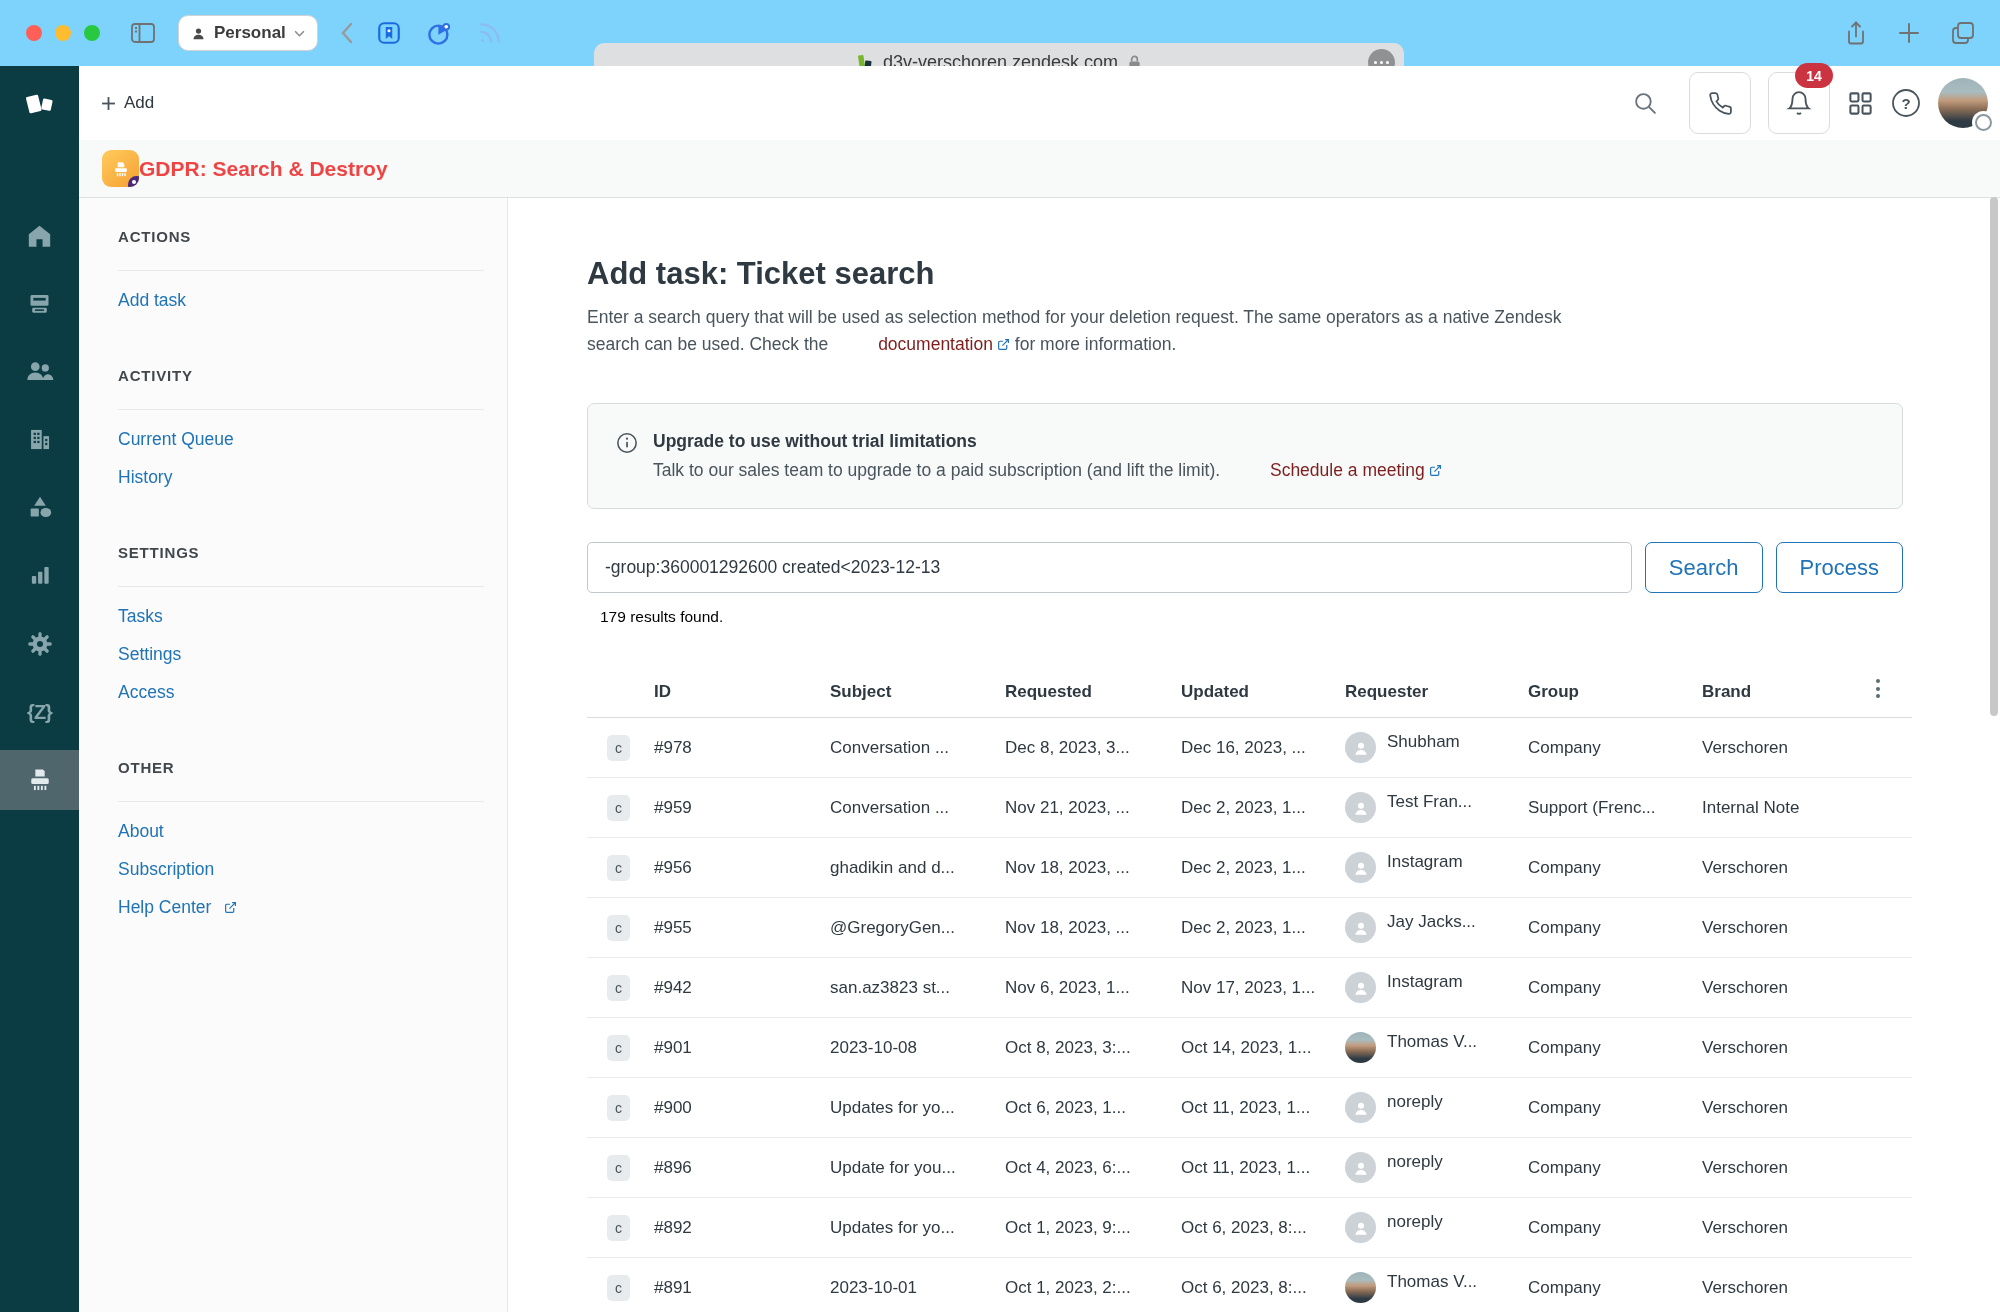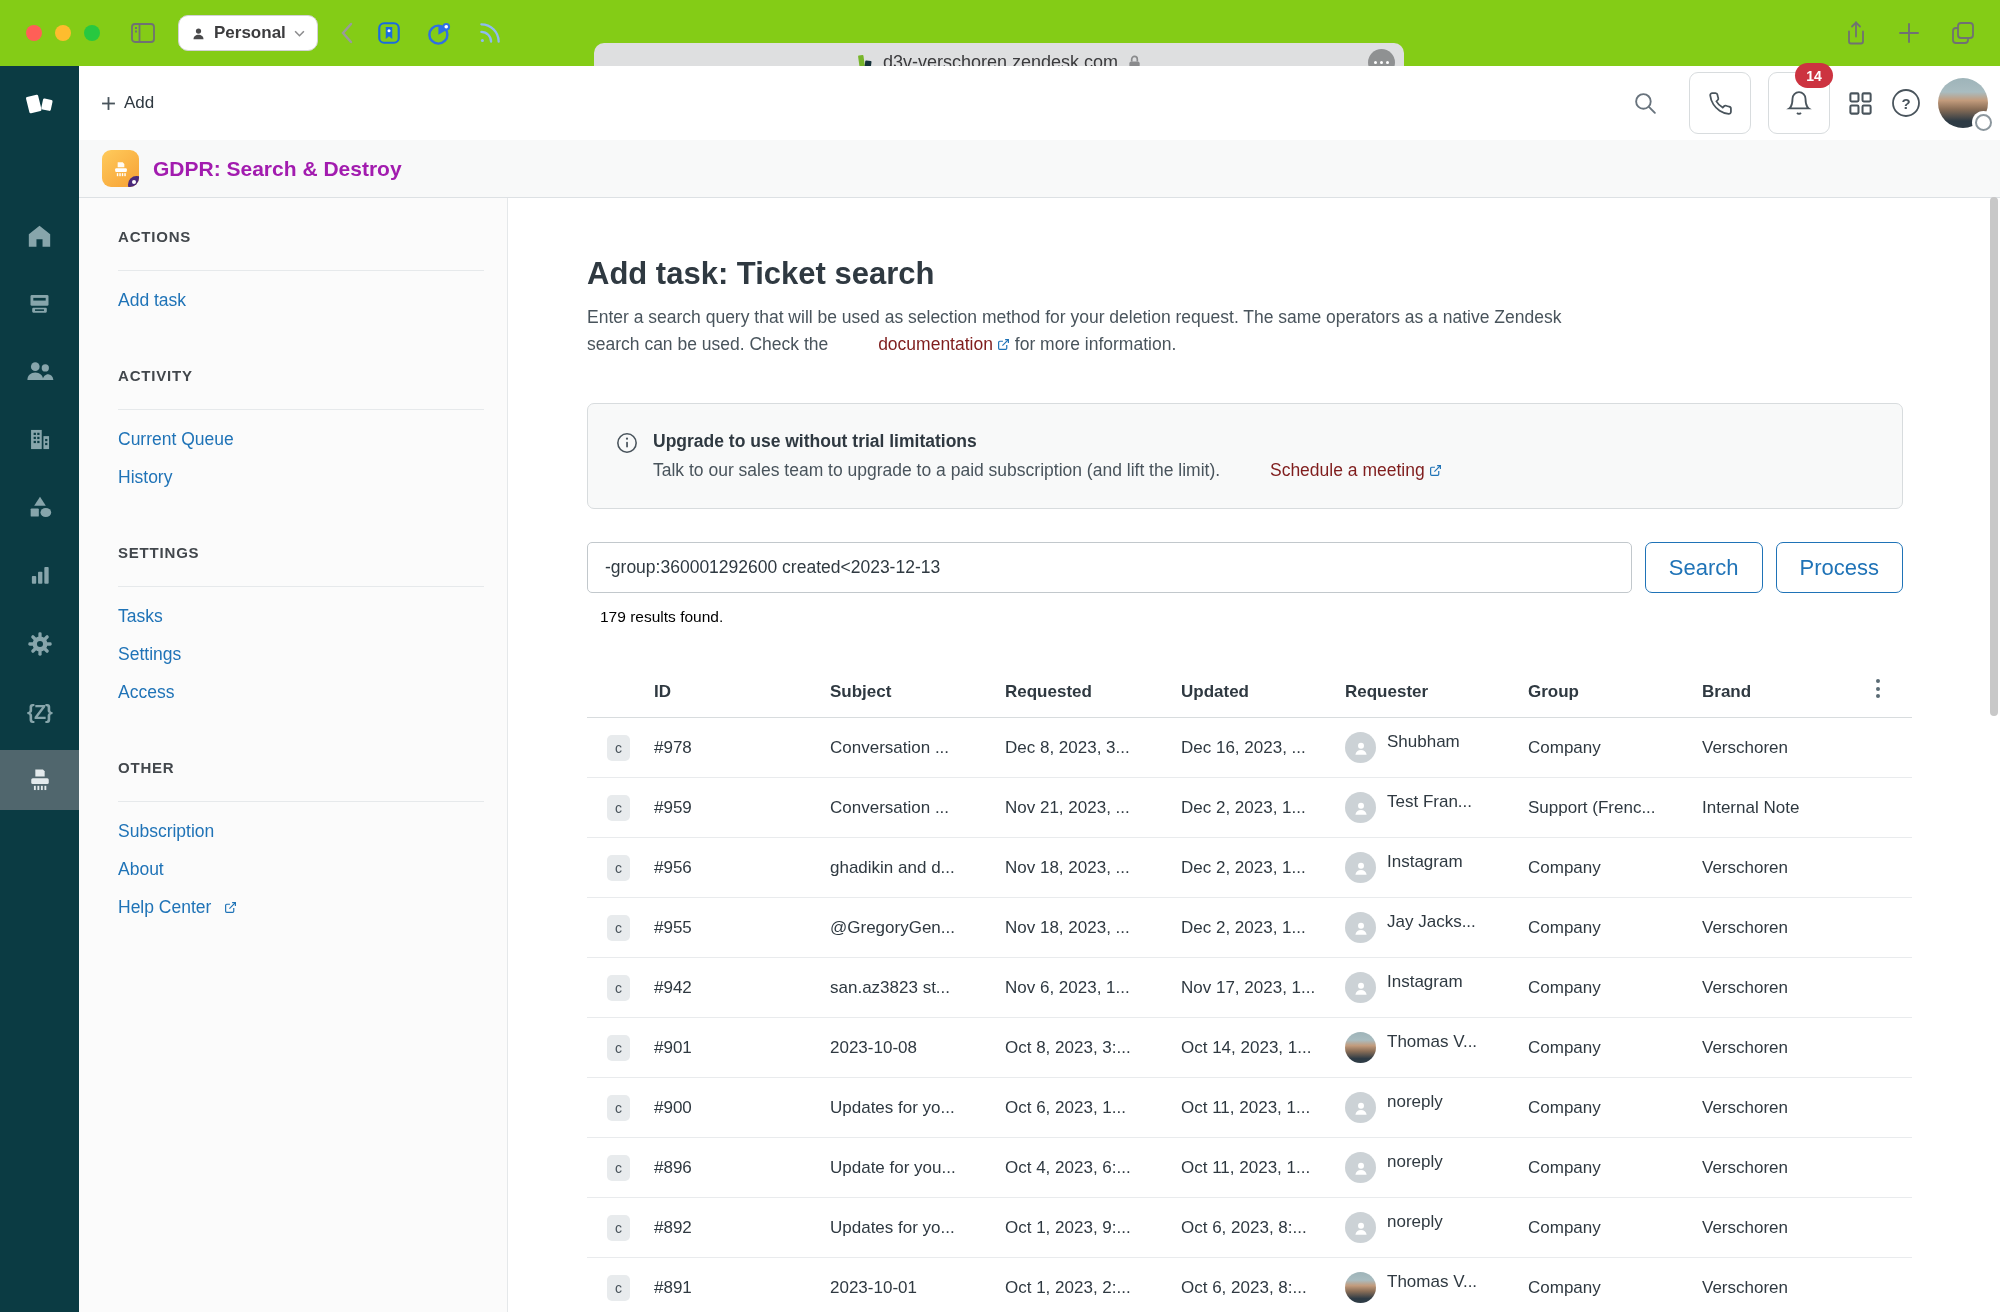--- a/index.html
+++ b/index.html
@@ -1,21 +1,21 @@
 <!DOCTYPE html>
 <html><head>
 <meta charset="utf-8">
 <style>
   html,body{margin:0;padding:0;background:#fff;}
   .stage{position:relative;width:2000px;height:1312px;overflow:hidden;background:#fff;
          font-family:"Liberation Sans","DejaVu Sans",sans-serif;color:#2f3941;}
   svg{display:block}
 
   
-  .chrome{position:absolute;top:0;left:0;right:0;height:66px;background:#84cc16;}
+  .chrome{position:absolute;top:0;left:0;right:0;height:66px;background:#7dd3fc;}
   .traffic{position:absolute;left:26px;top:25px;display:flex;gap:13px;}
   .tl{width:16px;height:16px;border-radius:50%;}
   .tl.red{background:#ff5f57}.tl.yel{background:#febc2e}.tl.grn{background:#28c840}
   .chrome-left{position:absolute;left:130px;top:0;height:66px;display:flex;align-items:center;gap:22px;}
   .profile-pill{display:flex;align-items:center;gap:8px;border:1px solid #d2d2d4;border-radius:10px;
     padding:7px 12px;background:#fff;font-size:17px;font-weight:bold;color:#3c3c3e;}
   .ext-row{display:flex;align-items:center;gap:24px;}
   .urlbar{position:absolute;left:594px;top:14px;width:810px;height:39px;background:#dedfe0;border-radius:10px;
     display:flex;align-items:center;justify-content:center;gap:9px;font-size:18px;color:#3a3a3c;margin-top:29px;}
   .url-ellipsis{position:absolute;right:9px;top:6px;width:27px;height:27px;border-radius:50%;background:#8f9192;
@@ -36,21 +36,21 @@
   .avatar-ring{position:absolute;right:-4px;bottom:-3px;width:13px;height:13px;border-radius:50%;
     background:#fff;border:2.5px solid #8c979e;box-shadow:0 0 0 3px #fff;}
 
   
   .appheader{position:absolute;left:79px;top:140px;right:0;height:58px;background:#f8f9f9;border-bottom:1px solid #dde1e4;
     display:flex;align-items:center;padding-left:23px;box-sizing:border-box;}
   .appicon{width:37px;height:37px;border-radius:9px;background:linear-gradient(140deg,#ffcb5c 0%,#f8a93c 80%);
     position:relative;display:flex;align-items:center;justify-content:center;overflow:hidden;}
   .appicon .fold{position:absolute;right:-6px;bottom:-6px;width:17px;height:17px;border-radius:50%;background:#4b2a7b;}
   .appicon .folddot{position:absolute;right:3px;bottom:3px;width:4px;height:4px;border-radius:50%;background:#fff;}
-  .apptitle{margin-left:14px;font-size:21px;font-weight:bold;color:#a21caf;}
+  .apptitle{font-size:21px;font-weight:bold;color:#ef4444;}
 
   
   .dsidebar{position:absolute;left:0;top:66px;bottom:0;width:79px;background:#0b3b43;}
   .ditem{position:absolute;left:0;width:79px;height:48px;display:flex;align-items:center;justify-content:center;color:#87a5ab;}
   .ditem.sel{height:60px;background:#50666d;color:#e3eaec;}
   .zbraces{font-size:20px;font-weight:bold;letter-spacing:-1px;color:#87a5ab;font-family:"Liberation Sans",sans-serif;}
 
   
   .nav{position:absolute;left:79px;top:198px;bottom:0;width:429px;background:#fbfbfb;border-right:1px solid #e5e8ea;
     box-sizing:border-box;padding:30px 23px 0 39px;}
@@ -379,24 +379,24 @@
         <a class="nav-item">
             <span>Access</span>
           </a>
       </div>
     </div>
     <div class="nav-section">
       <div class="nav-header">OTHER</div>
       <div class="nav-divider"></div>
       <div class="nav-items">
         <a class="nav-item">
+            <span>About</span>
+          </a>
+        <a class="nav-item">
             <span>Subscription</span>
-          </a>
-        <a class="nav-item">
-            <span>About</span>
           </a>
         <a class="nav-item">
           <span>Help Center</span>
           <svg class="extlink-ic" width="13" height="13" viewBox="0 0 24 24" fill="none" stroke="#1f73b7" stroke-width="2.2">
             <path d="M18 13v6a2 2 0 0 1-2 2H5a2 2 0 0 1-2-2V8a2 2 0 0 1 2-2h6"></path>
               <polyline points="15,3 21,3 21,9"></polyline>
               <line x1="10" y1="14" x2="21" y2="3"></line>
           </svg>
         </a>
       </div>

